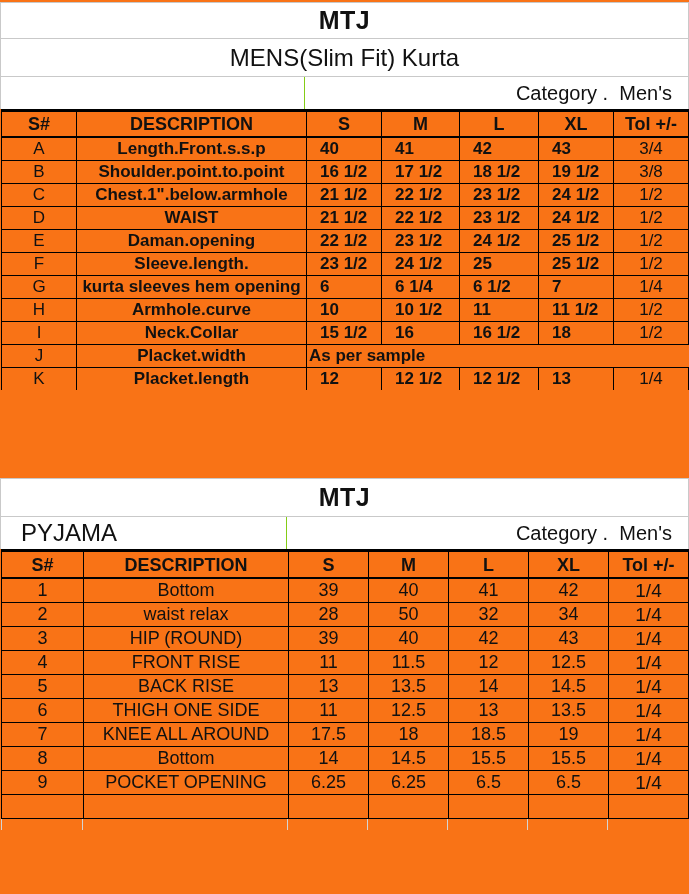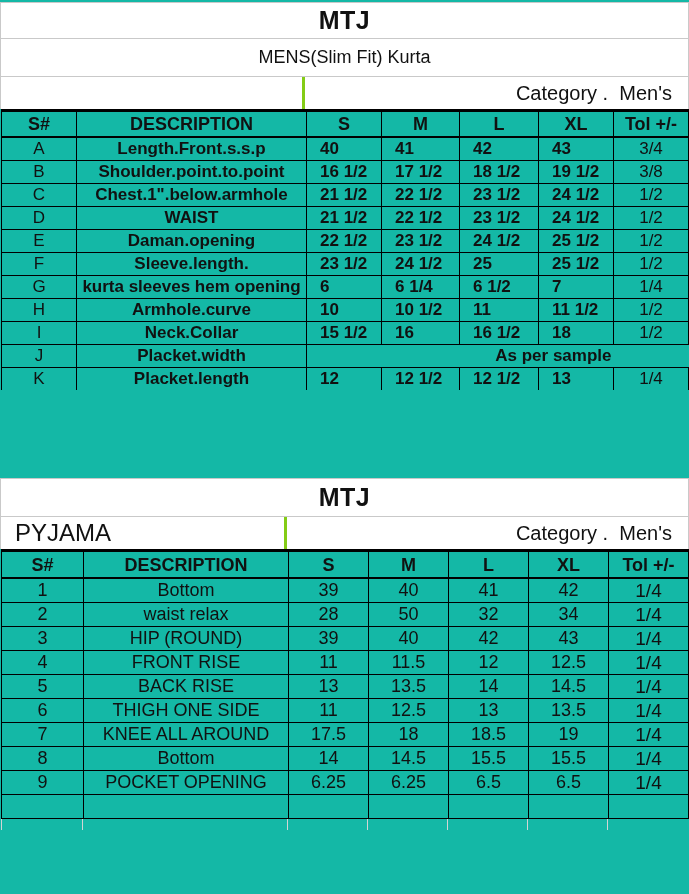--- a/index.html
+++ b/index.html
@@ -1,40 +1,40 @@
 <!DOCTYPE html>
 <html><head>
 <meta charset="utf-8">
 <style>
   html,body{margin:0;padding:0;background:#fff;}
   body{
     width:689px;height:894px;overflow:hidden;position:relative;
     font-family:"Liberation Sans", sans-serif;color:#111;
     -webkit-font-smoothing:antialiased;
   }
-  .sheet{position:absolute;inset:0;background:#14b8a6;}
+  .sheet{position:absolute;inset:0;background:#f97316;}
   section.block{position:absolute;left:0;width:689px;}
   #block-kurta{top:2px;}
   #block-pyjama{top:478px;}
 
   
   .titles{border:1px solid #c9c9c9;border-bottom:none;background:#fff;}
   .title-row{
     display:flex;align-items:center;justify-content:center;
     border-bottom:1px solid #c9c9c9;
   }
   .main-title{height:35px;font-size:25px;font-weight:bold;letter-spacing:0.5px;}
-  #block-kurta .sub-title{height:37px;font-size:18px;}
+  #block-kurta .sub-title{height:37px;font-size:24px;}
   #block-pyjama .main-title{height:37px;}
   #block-pyjama .sub-title{height:39px;font-size:28px;}
   .cat-row{display:flex;border-bottom:none;height:32px;}
   .cat-left{
     display:flex;align-items:center;
-    border-right:3px solid #84cc16;box-sizing:border-box;
-    font-size:24px;padding-left:14px;
+    border-right:1px solid #84cc16;box-sizing:border-box;
+    font-size:24px;padding-left:20px;
   }
   #block-kurta .cat-left{width:304px;}
   #block-pyjama .cat-left{width:286px;}
   .cat-right{
     flex:1;display:flex;align-items:center;justify-content:flex-end;
     font-size:20px;padding-right:16px;white-space:pre;
   }
 
   
   table.size-table{
@@ -49,21 +49,21 @@
     overflow:hidden;white-space:nowrap;
   }
   th.tol-col, td.tol-col{border-left:2.5px solid #000;}
 
   
   #t1 td{height:23px;font-size:17px;}
   #t1 td.c-sn{text-align:center;font-weight:400;}
   #t1 td.c-desc{text-align:center;font-weight:bold;}
   #t1 td.c-val{text-align:left;padding-left:13px;font-weight:600;}
   #t1 td.c-tol{text-align:center;font-weight:400;}
-  #t1 td.c-merged{text-align:right;font-weight:bold;border-right:none;}
+  #t1 td.c-merged{text-align:left;font-weight:bold;border-right:none;}
   #t1 td.c-tol-empty{border-left:none;border-right:none;}
   #t1 tr:last-child td{border-bottom:none;}
 
   
   #t2 td{height:24px;font-size:18px;text-align:center;font-weight:400;}
   #t2 td{border-width:1.6px;}
   #t2 td.c-tol{font-size:19px;}
   #t2 th{height:25px;}
   .empty-tail td{height:24px;}
 

